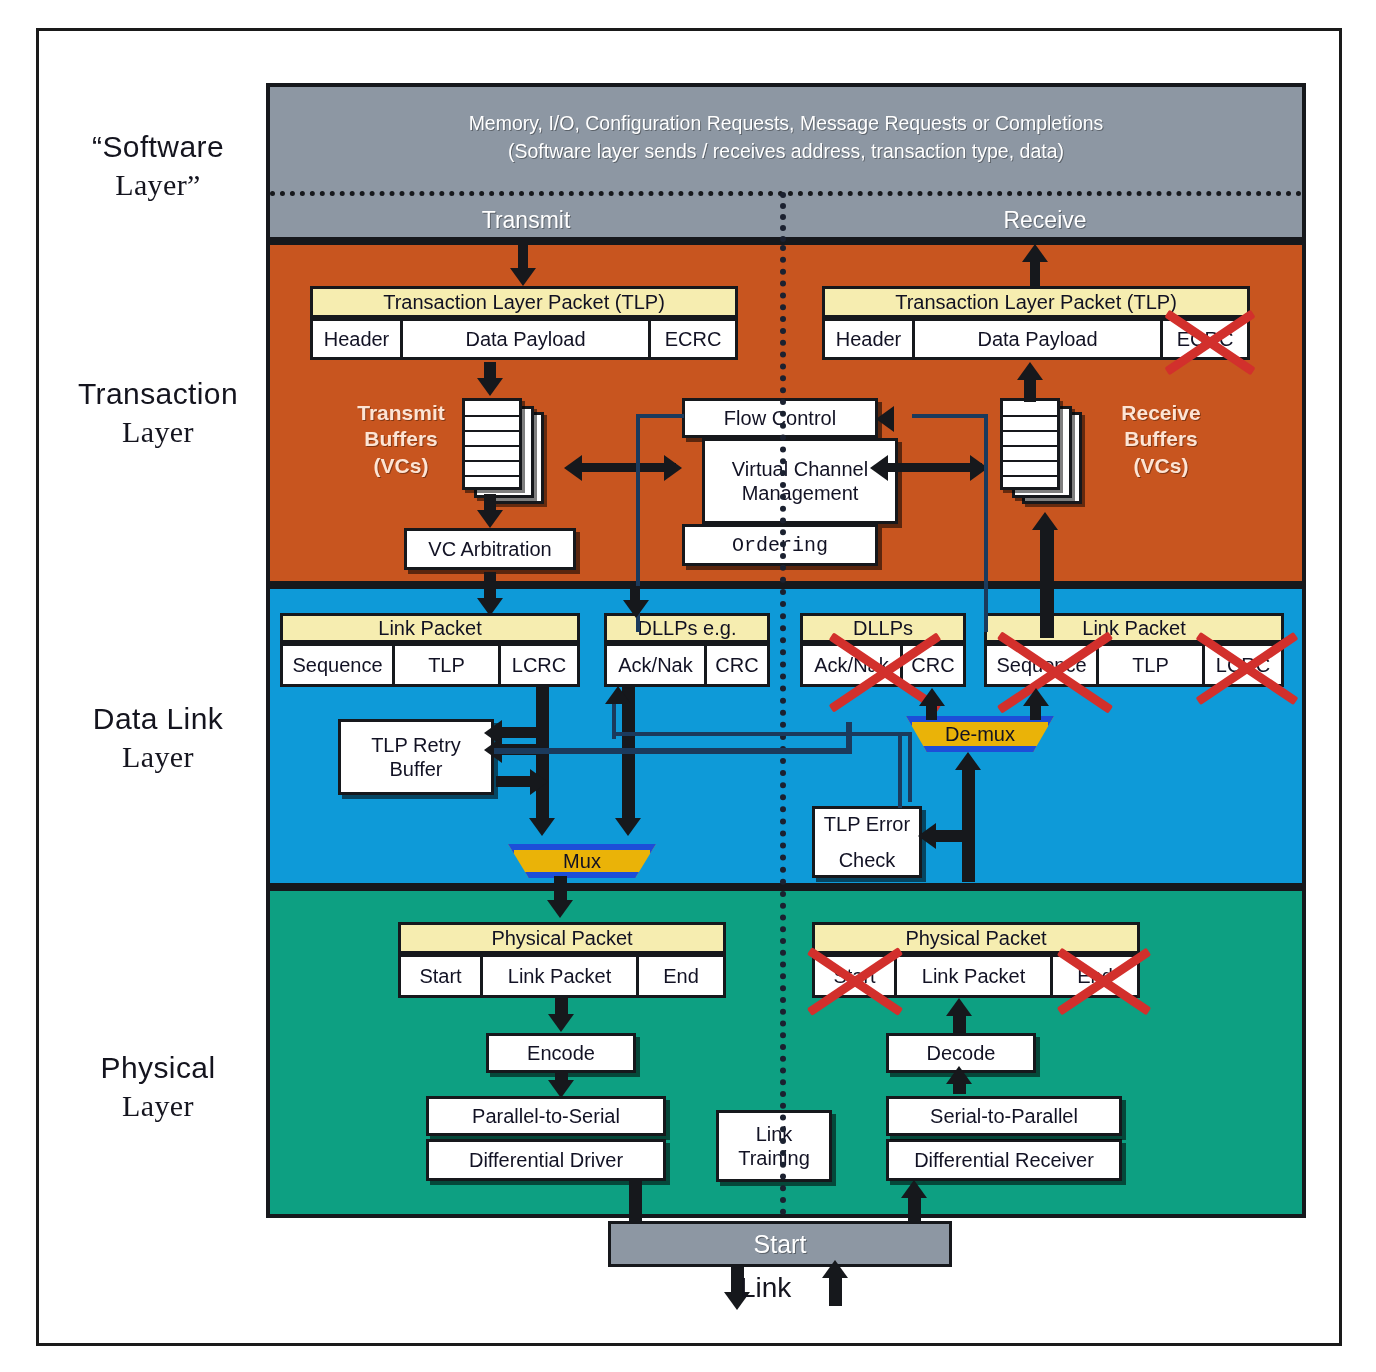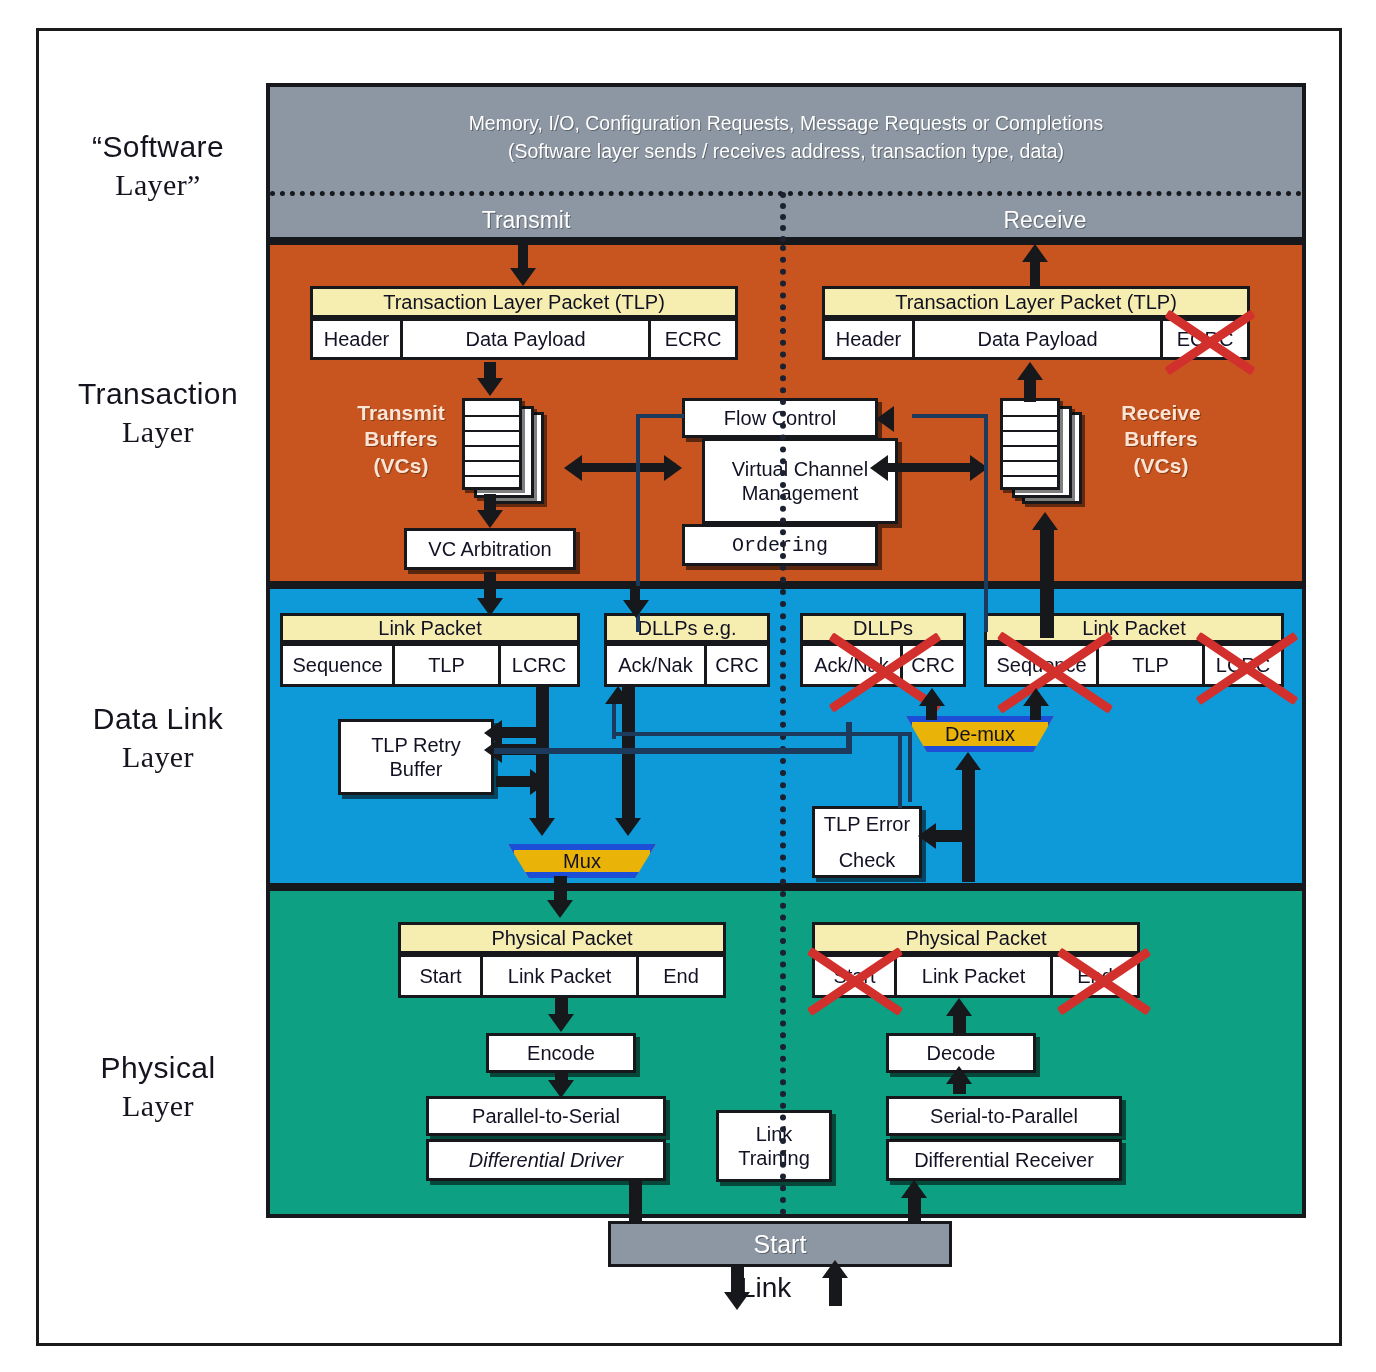--- a/index.html
+++ b/index.html
@@ -383,21 +383,21 @@
     </div>
   <div class="xmark" style="left:1050px; top:934px; width:108px; height:86px;">
       <i class="a"></i>
       <i class="b"></i>
     </div>
 
   <div class="box" style="left:486px; top:1033px; width:150px; height:40px;">Encode</div>
   <div class="box" style="left:886px; top:1033px; width:150px; height:40px;">Decode</div>
 
   <div class="box" style="left:426px; top:1096px; width:240px; height:40px;">Parallel-to-Serial</div>
-  <div class="box" style="left:426px; top:1139px; width:240px; height:42px;font-style:italic;">Differential Driver</div>
+  <div class="box" style="left:426px; top:1139px; width:240px; height:42px;">Differential Driver</div>
 
   <div class="box" style="left:886px; top:1139px; width:236px; height:42px;">Differential Receiver</div>
   <div class="box" style="left:886px; top:1096px; width:236px; height:40px;">Serial-to-Parallel</div>
 
   <div class="box multi" style="left:716px; top:1110px; width:116px; height:72px;">
     <span>Link</span>
     <span>Training</span>
   </div>
 
   <div class="vdivider" id="vdiv-sw"></div>

